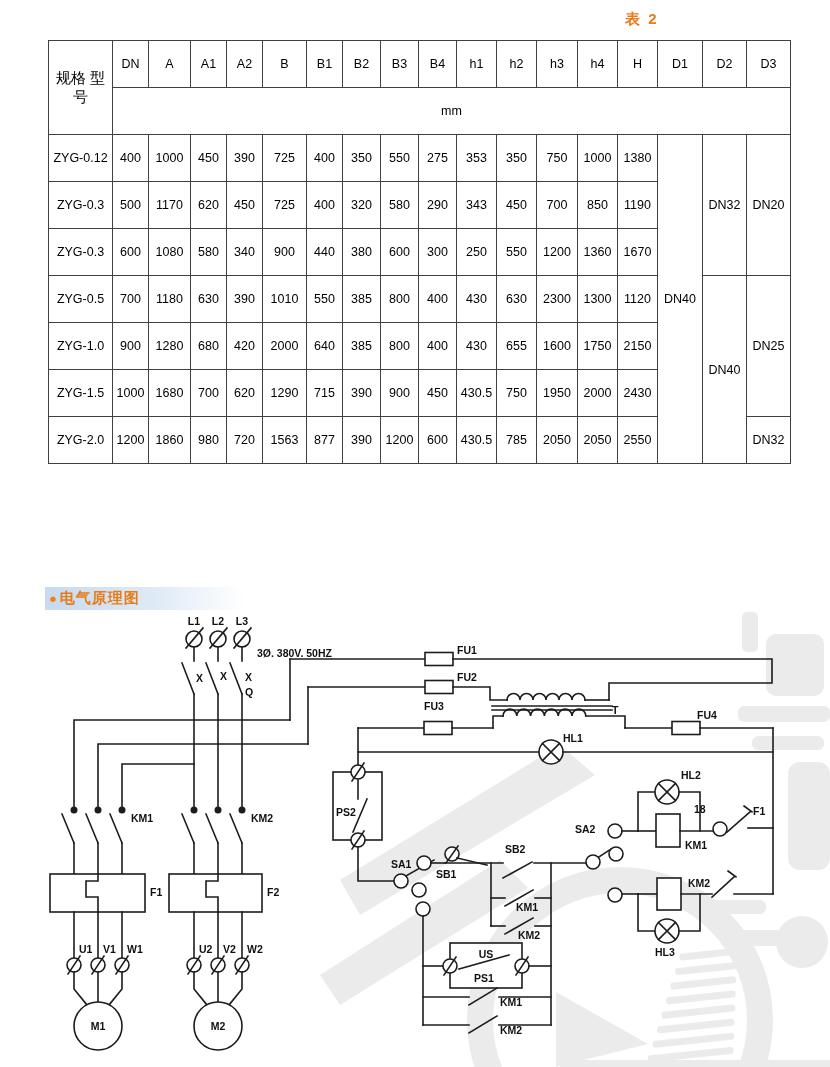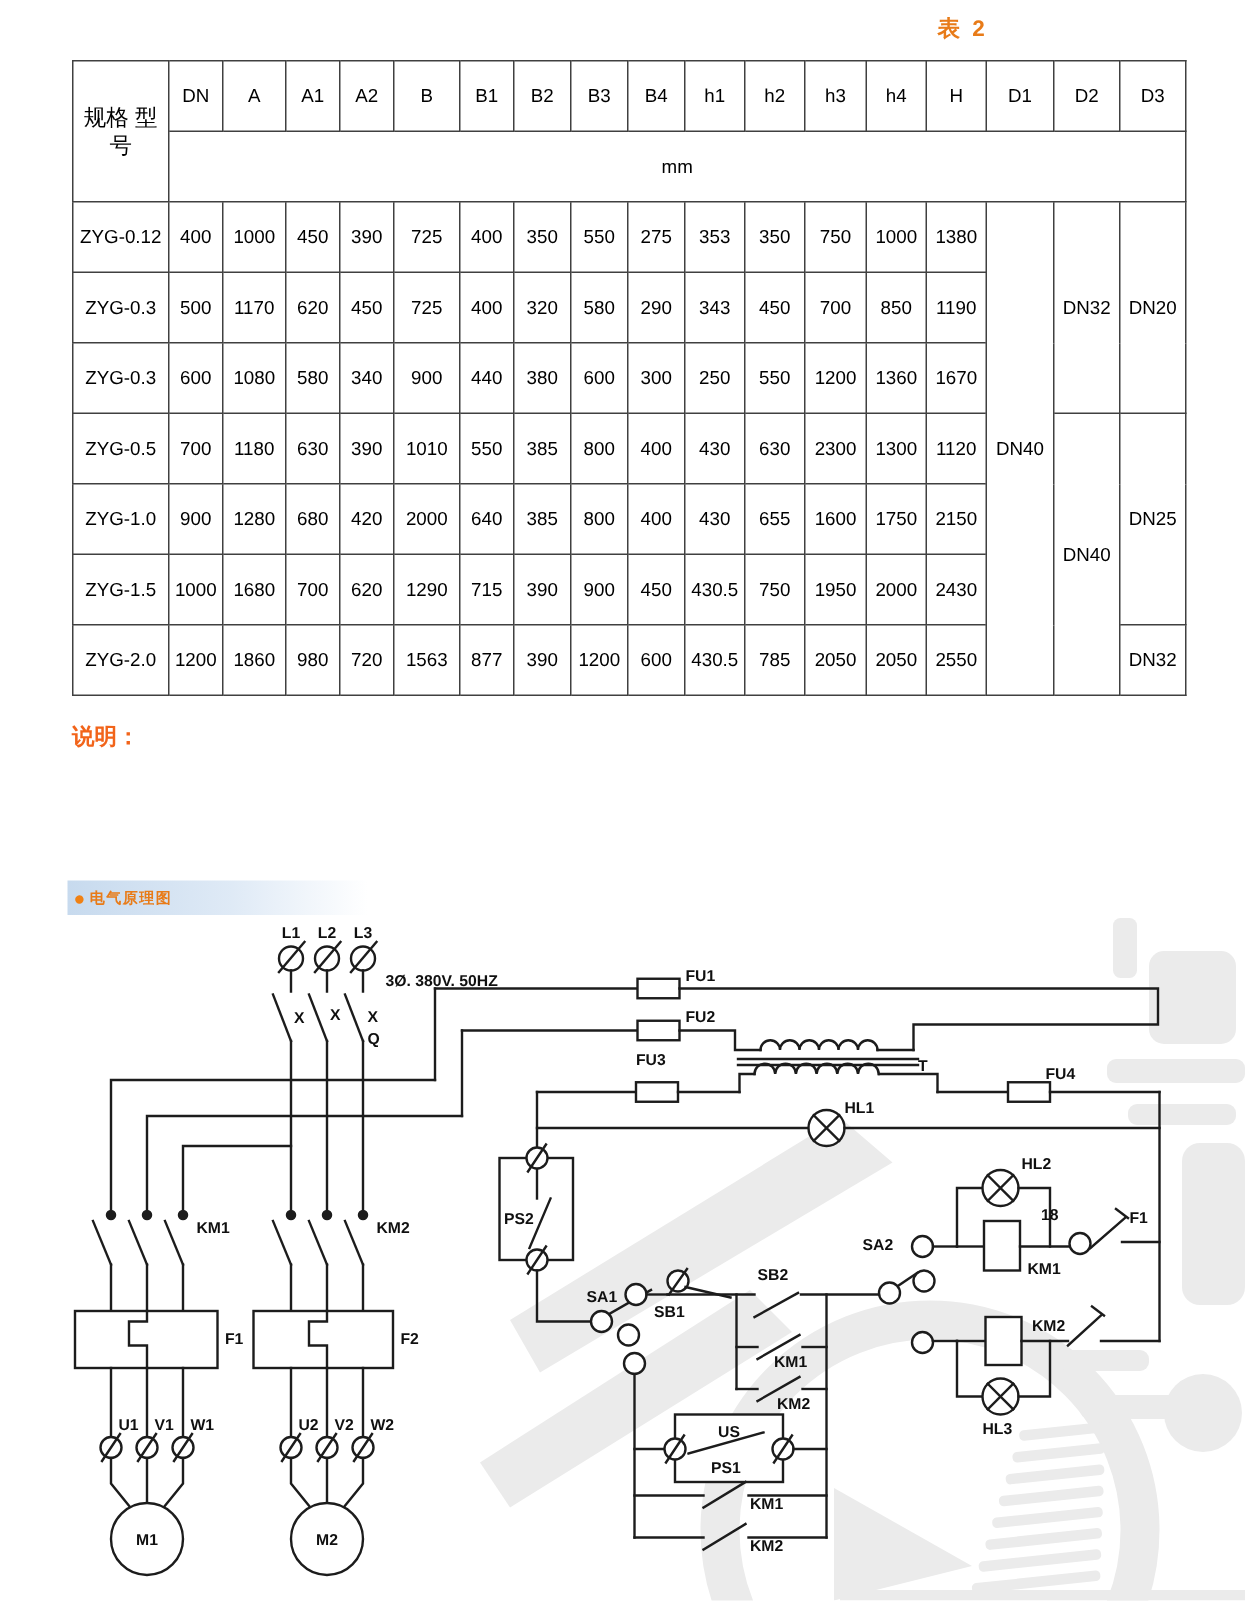--- a/index.html
+++ b/index.html
@@ -21,21 +21,21 @@
   .notes{position:absolute;left:48px;top:482px;width:745px;color:#000;}
   .notes-heading{color:#f2641a;font-weight:bold;font-size:15px;margin-bottom:5px;}
   .note-item{font-size:14.5px;line-height:1.55;margin-top:5px;padding-left:17px;text-indent:-17px;}
   .diamond{color:#29a3dc;font-size:13px;margin-right:2px;}
   .note-item sup{font-size:9px;}
   
   .section-bar{position:absolute;left:45px;top:587px;width:200px;height:23px;
        background:linear-gradient(90deg,#c7daee 0%,#dfeaf6 55%,#ffffff 100%);
        display:flex;align-items:center;padding-left:4px;box-sizing:border-box;}
   .section-bullet{color:#f08114;font-size:13px;margin-right:3px;line-height:1;}
-  .section-title{color:#e87b18;font-weight:bold;font-size:10px;letter-spacing:1px;}
+  .section-title{color:#e87b18;font-weight:bold;font-size:15px;letter-spacing:1px;}
   
   #schematic{position:absolute;left:0;top:600px;width:830px;height:467px;}
   .wire{stroke:#1c1c1c;stroke-width:1.6;fill:none;stroke-linecap:square;}
   .sym{fill:#ffffff;stroke:#1c1c1c;stroke-width:1.6;}
   .dot{fill:#1c1c1c;stroke:none;}
   #schematic text{font-family:"Liberation Sans",sans-serif;font-size:10.5px;font-weight:bold;fill:#101010;}
   .wm{fill:#ebebeb;stroke:none;}
 </style>
 </head>
 <body>
@@ -209,21 +209,20 @@
     <td>785</td>
     <td>2050</td>
     <td>2050</td>
     <td>2550</td>
     <td>DN32</td>
   </tr>
 </tbody>
   </table>
 
 <div class="notes">
-  <div class="notes-heading">说明：</div>
 </div>
 
 <div class="section-bar">
   <span class="section-bullet">●</span>
   <span class="section-title">电气原理图</span>
 </div>
 
 <svg id="schematic" viewBox="0 600 830 467" xmlns="http://www.w3.org/2000/svg">
 
   <g class="wm">

